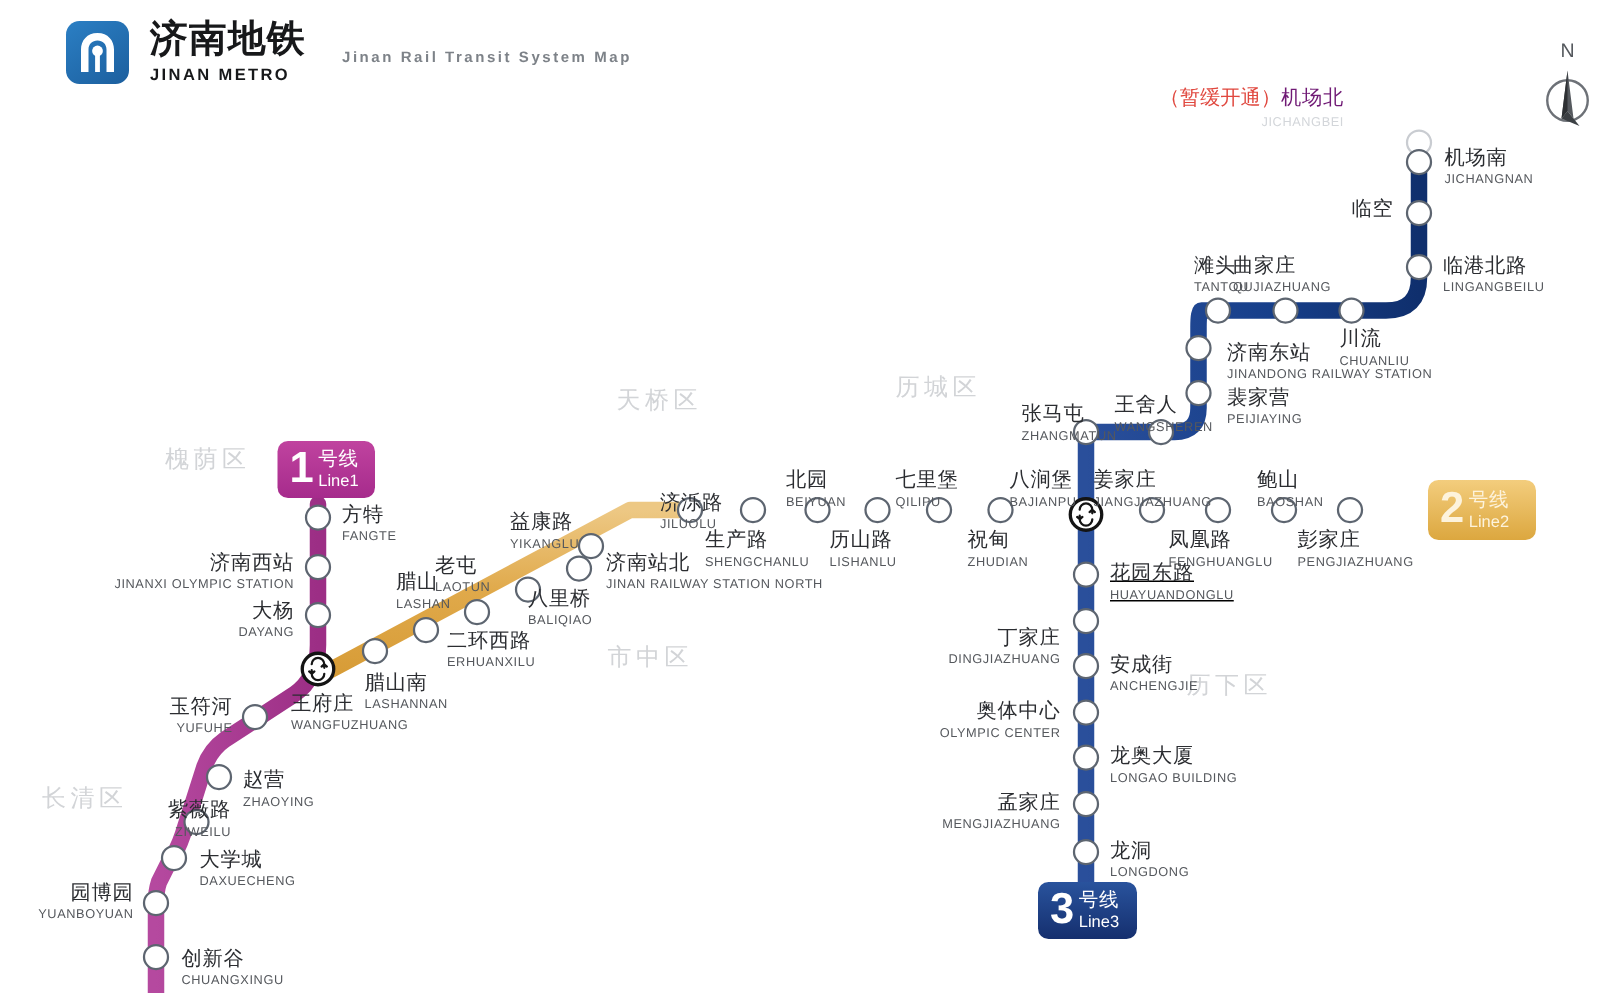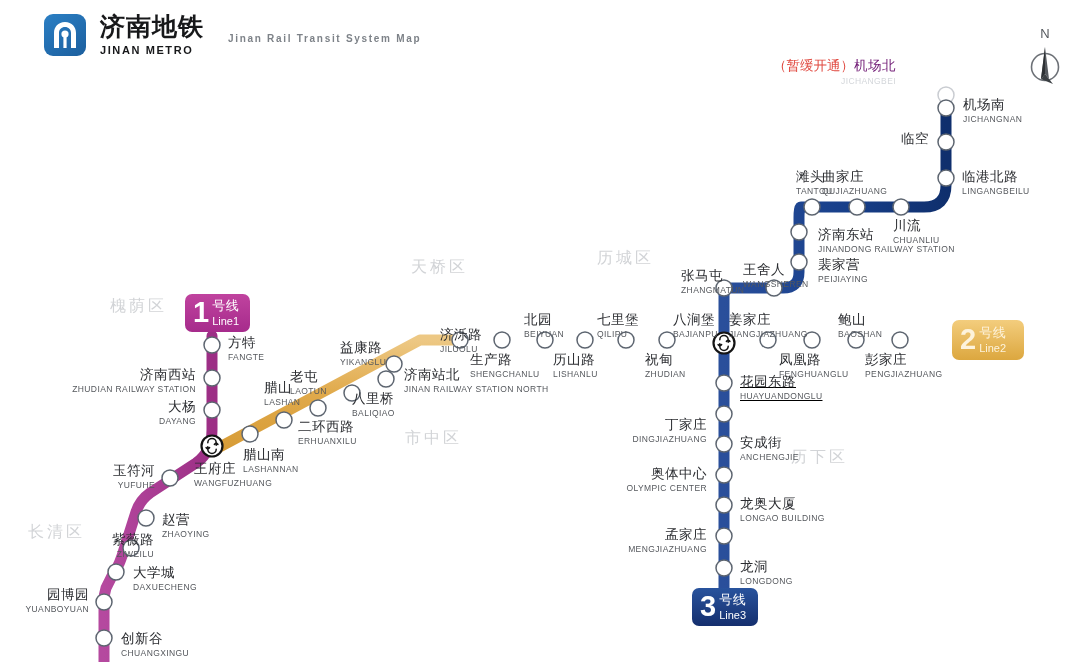--- a/index.html
+++ b/index.html
@@ -360,21 +360,21 @@
       <div class="district" style="left: 28px; top: 522px;">长清区</div>
     </div>
 
   <div id="label-layer">
       <div class="stn-label al-left" style="top: 336px; left: 228px;">
         <span class="cn">方特</span>
         <span class="en">FANGTE</span>
       </div>
       <div class="stn-label al-right" style="top: 368px; left: 0px; width: 196px;">
         <span class="cn">济南西站</span>
-        <span class="en">ZHUDIAN RAILWAY STATION</span>
+        <span class="en">JINANXI OLYMPIC STATION</span>
       </div>
       <div class="stn-label al-right" style="top: 400px; left: 0px; width: 196px;">
         <span class="cn">大杨</span>
         <span class="en">DAYANG</span>
       </div>
       <div class="stn-label al-left" style="top: 462px; left: 194px;">
         <span class="cn">王府庄</span>
         <span class="en">WANGFUZHUANG</span>
       </div>
       <div class="stn-label al-right" style="top: 464px; left: 0px; width: 155px;">

